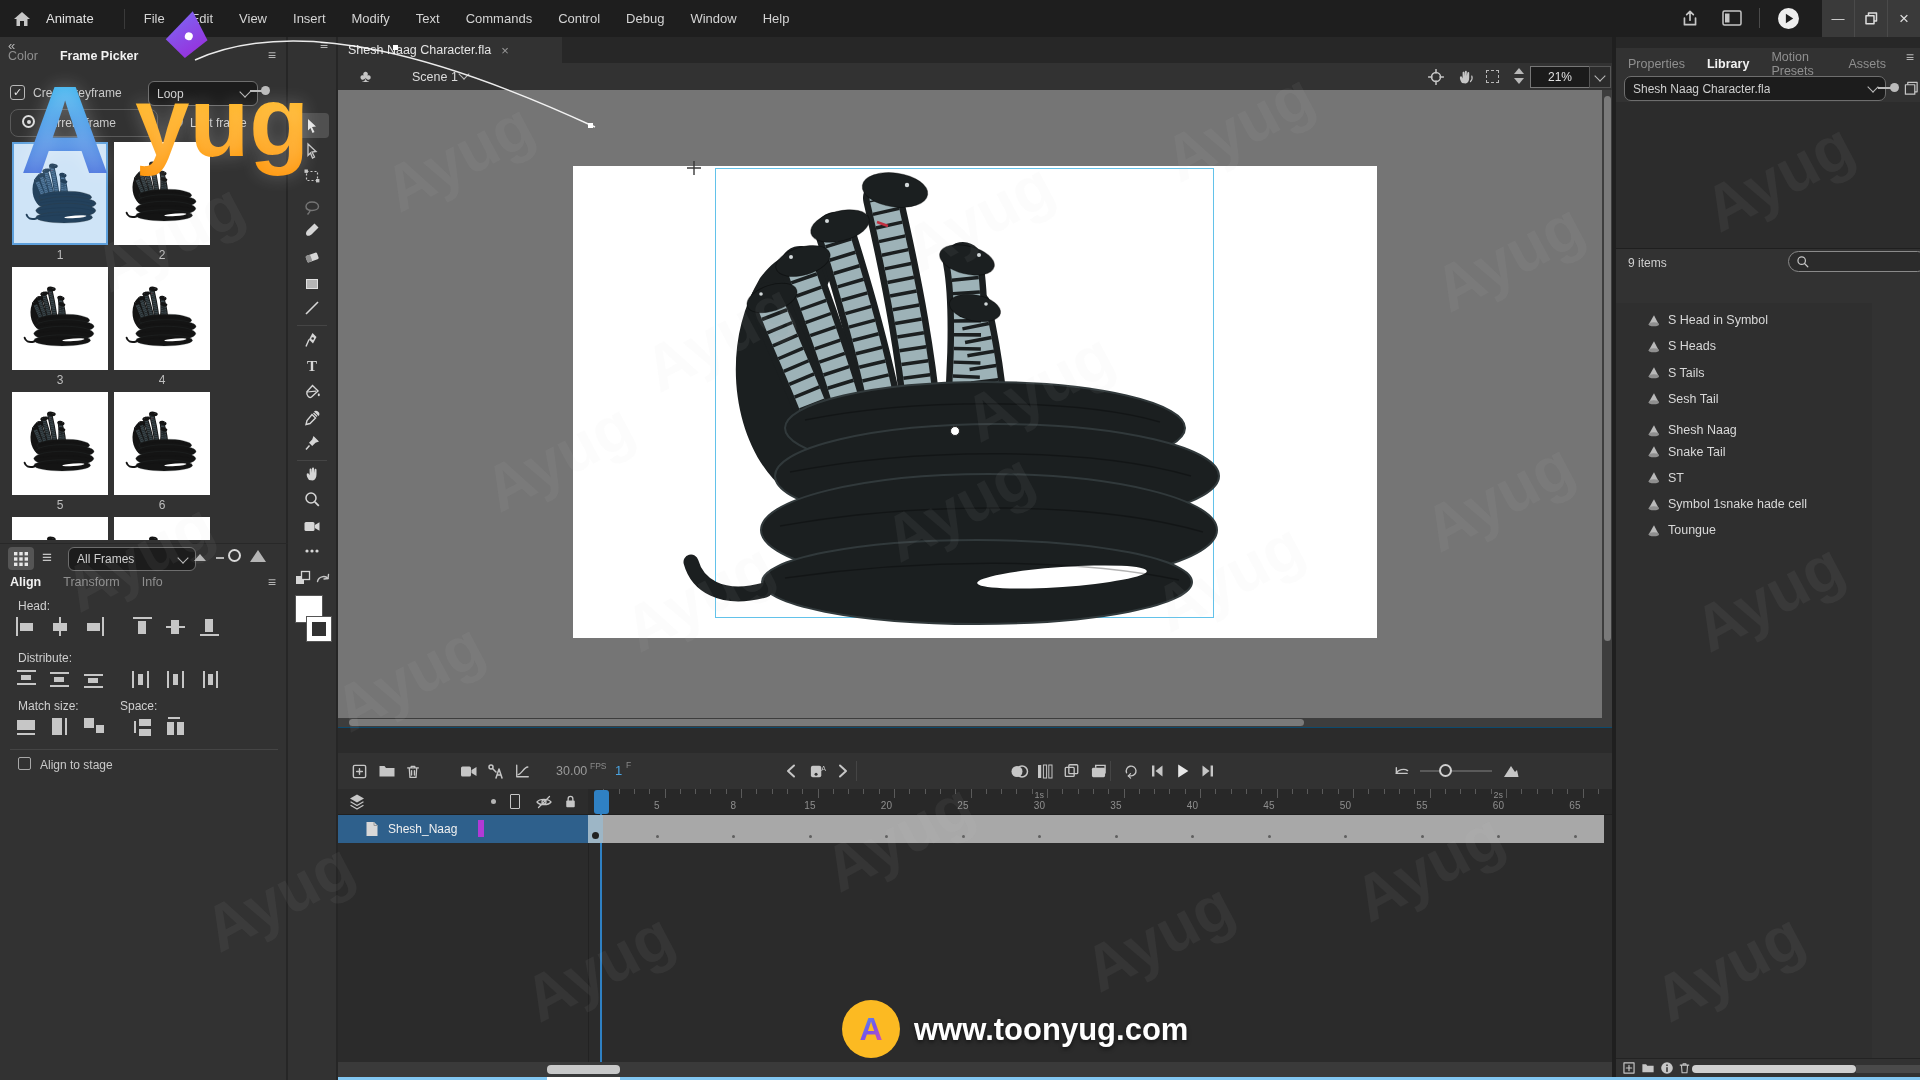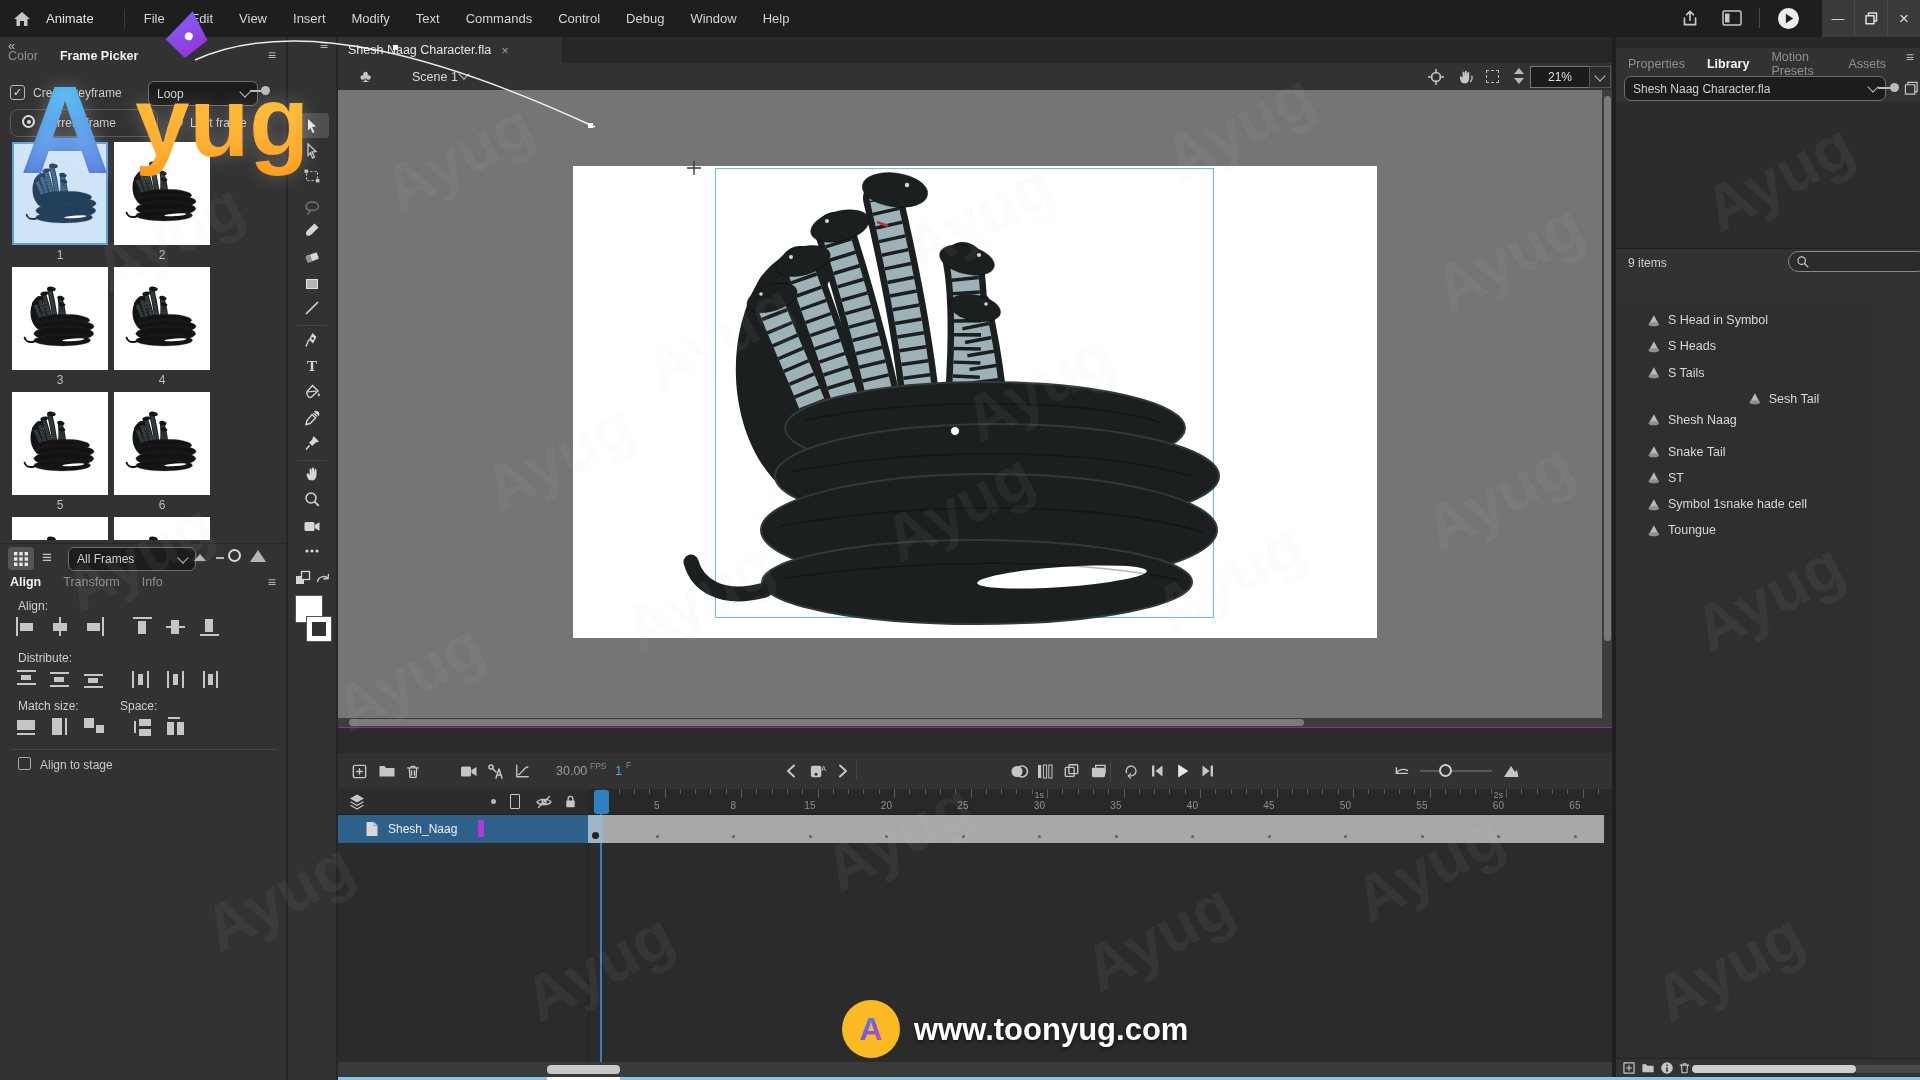--- a/index.html
+++ b/index.html
@@ -1,16 +1,16 @@
 <!DOCTYPE html>
 <html><head>
 <meta charset="utf-8">
 <style>
   html,body{margin:0;padding:0;background:#101010;}
-  #root{position:relative;width:1920px;height:1080px;overflow:hidden;background:#a21caf;
+  #root{position:relative;width:1920px;height:1080px;overflow:hidden;background:#0c4a6e;
         font-family:"Liberation Sans",sans-serif;font-size:12px;color:#c9c9c9;}
   .abs{position:absolute;}
   .flex{display:flex;align-items:center;}
   svg{display:block;}
   .s{stroke:#c6c6c6;fill:none;stroke-width:1.5;stroke-linecap:round;stroke-linejoin:round;}
   .sf{fill:#c6c6c6;stroke:none;}
   
   #menubar{left:0;top:0;width:1920px;height:37px;background:#1e1e1e;border-bottom:1px solid #111;}
   .menu-item{padding:0 13px;font-size:13px;color:#d4d4d4;line-height:37px;display:inline-block;}
   #app-name{color:#e2e2e2;font-size:13px;margin-left:14px;margin-right:30px;}
@@ -181,21 +181,21 @@
       <span class="abs" style="left:228px;top:5px;width:13px;height:13px;border:2.5px solid #d8d8d8;border-radius:50%;box-sizing:border-box"></span>
       <span class="abs" style="left:250px;top:6px;width:0;height:0;border-left:8px solid transparent;border-right:8px solid transparent;border-bottom:12px solid #b5b5b5"></span>
     </div>
 
     <div class="abs flex" style="left:10px;top:538px;width:268px" id="align-tabs">
         <span class="panel-tab on">Align</span>
         <span class="panel-tab">Transform</span>
         <span class="panel-tab">Info</span>
       </div>
     <span class="abs" style="right:10px;top:537px;color:#b5b5b5;font-size:14px">≡</span>
-    <span class="abs" style="left:18px;top:562px;color:#cfcfcf">Align:</span>
+    <span class="abs" style="left:18px;top:562px;color:#cfcfcf">Head:</span>
     <div class="abs" style="left:16px;top:580px">
       <span class="aic"><i style="left:0;top:0;width:2px;height:19px"></i><i style="left:4px;top:6px;width:13px;height:8px"></i></span>
       <span class="aic" style="margin-left:6px"><i style="left:10px;top:0;width:2px;height:19px"></i><i style="left:4px;top:6px;width:14px;height:8px"></i></span>
       <span class="aic" style="margin-left:6px"><i style="left:19px;top:0;width:2px;height:19px"></i><i style="left:4px;top:6px;width:13px;height:8px"></i></span>
       <span class="aic" style="margin-left:22px"><i style="left:1px;top:0;width:19px;height:2px"></i><i style="left:6px;top:4px;width:8px;height:13px"></i></span>
       <span class="aic" style="margin-left:6px"><i style="left:1px;top:9px;width:19px;height:2px"></i><i style="left:6px;top:3px;width:8px;height:14px"></i></span>
       <span class="aic" style="margin-left:6px"><i style="left:1px;top:17px;width:19px;height:2px"></i><i style="left:6px;top:2px;width:8px;height:13px"></i></span>
     </div>
     <span class="abs" style="left:18px;top:614px;color:#cfcfcf">Distribute:</span>
     <div class="abs" style="left:16px;top:633px">
@@ -729,30 +729,30 @@
         </div>
         <div class="lib-row" style="top: 56.6px;">
           <span style="margin-left:30px">
             <svg width="15" height="15" viewBox="0 0 16 16">
               <path d="M3 12 L8.5 2.5 L13.5 12 Z" fill="#b9b9b9"></path>
               <ellipse cx="8.3" cy="12" rx="5.5" ry="2.2" fill="#8f8f8f"></ellipse>
             </svg>
           </span>
           <span style="margin-left:7px;color:#d8d8d8;font-size:12.5px">S Tails</span>
         </div>
-        <div class="lib-row" style="top: 82.9px; justify-content: center;">
+        <div class="lib-row" style="top: 82.9px;">
           <span style="margin-left:30px">
             <svg width="15" height="15" viewBox="0 0 16 16">
               <path d="M3 12 L8.5 2.5 L13.5 12 Z" fill="#b9b9b9"></path>
               <ellipse cx="8.3" cy="12" rx="5.5" ry="2.2" fill="#8f8f8f"></ellipse>
             </svg>
           </span>
           <span style="margin-left:7px;color:#d8d8d8;font-size:12.5px">Sesh Tail</span>
         </div>
-        <div class="lib-row" style="top: 98px; align-items: flex-end;">
+        <div class="lib-row" style="top: 114px;">
           <span style="margin-left:30px">
             <svg width="15" height="15" viewBox="0 0 16 16">
               <path d="M3 12 L8.5 2.5 L13.5 12 Z" fill="#b9b9b9"></path>
               <ellipse cx="8.3" cy="12" rx="5.5" ry="2.2" fill="#8f8f8f"></ellipse>
             </svg>
           </span>
           <span style="margin-left:7px;color:#d8d8d8;font-size:12.5px">Shesh Naag</span>
         </div>
         <div class="lib-row" style="top: 135.5px;">
           <span style="margin-left:30px">

